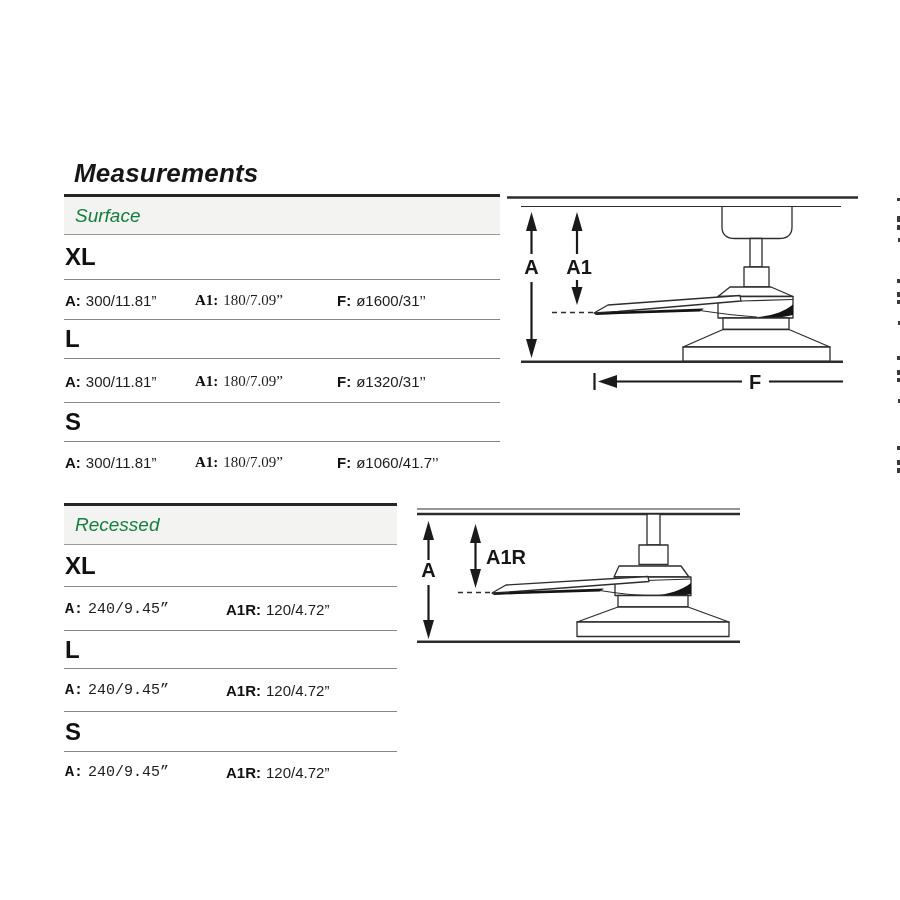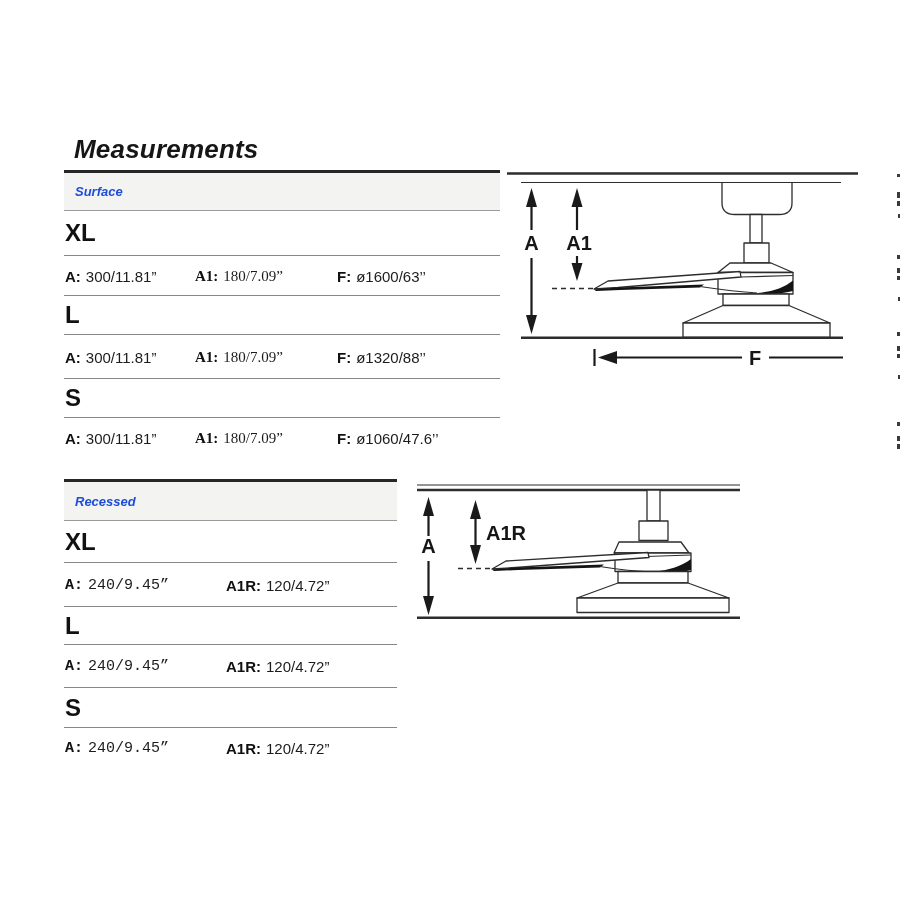--- a/index.html
+++ b/index.html
@@ -1,24 +1,24 @@
 <!DOCTYPE html>
 <html><head>
 <meta charset="utf-8">
 <style>
   html,body{margin:0;padding:0;background:#fff;}
   .page{position:relative;width:900px;height:848px;background:#ffffff;overflow:hidden;
-        font-family:"Liberation Sans",sans-serif;color:#1a1a1a;}
+        font-family:"Liberation Sans",sans-serif;color:#1a1a1a;margin-top:24px;}
   .title{position:absolute;left:74px;top:134px;font-size:26px;font-weight:bold;font-style:italic;
          letter-spacing:.2px;color:#161616;}
   .spec-table{position:absolute;}
   .toprule{height:3px;background:#262626;}
   .bar{background:#f3f3f2;border-bottom:1.5px solid #9b9b9b;box-sizing:border-box;
        display:flex;align-items:center;padding-left:11px;
-       font-size:13px;font-weight:bold;font-style:italic;color:#1d4ed8;}
+       font-size:19px;font-weight:normal;font-style:italic;color:#15803d;}
   .row{position:relative;border-bottom:1.5px solid #878787;box-sizing:border-box;}
   .row.last{border-bottom:none;}
   .size-row{display:flex;align-items:center;font-size:24px;font-weight:bold;padding-left:1px;color:#111;}
   .cell{position:absolute;top:50%;transform:translateY(-50%);font-size:15px;white-space:nowrap;}
   .cell .lbl{font-weight:bold;color:#111;}
   .cell .val{font-weight:normal;margin-left:5px;color:#1c1c1c;}
   .c0{left:1px;} .c1{left:131px;font-family:Liberation Serif, serif;} .c2{left:273px;}
   .rc0{left:1px;font-family:Liberation Mono, monospace;} .rc1{left:162px;}
   .diagram{position:absolute;}
   .diagram svg{display:block;}
@@ -42,39 +42,39 @@
     <div class="bar" style="height:38px;">
       <span>Surface</span>
     </div>
 
     <div class="row size-row" style="height:45px;">
       <span>XL</span>
     </div>
     <div class="row" style="height:40px;">
       <span class="cell c0"><span class="lbl">A:</span><span class="val">300/11.81”</span></span>
       <span class="cell c1"><span class="lbl">A1:</span><span class="val">180/7.09”</span></span>
-      <span class="cell c2"><span class="lbl">F:</span><span class="val">ø1600/63’’</span></span>
+      <span class="cell c2"><span class="lbl">F:</span><span class="val">ø1600/31’’</span></span>
     </div>
 
     <div class="row size-row" style="height:39px;">
       <span>L</span>
     </div>
     <div class="row" style="height:44px;">
       <span class="cell c0"><span class="lbl">A:</span><span class="val">300/11.81”</span></span>
       <span class="cell c1"><span class="lbl">A1:</span><span class="val">180/7.09”</span></span>
-      <span class="cell c2"><span class="lbl">F:</span><span class="val">ø1320/88’’</span></span>
+      <span class="cell c2"><span class="lbl">F:</span><span class="val">ø1320/31’’</span></span>
     </div>
 
     <div class="row size-row" style="height:39px;">
       <span>S</span>
     </div>
     <div class="row last" style="height:39px;">
       <span class="cell c0"><span class="lbl">A:</span><span class="val">300/11.81”</span></span>
       <span class="cell c1"><span class="lbl">A1:</span><span class="val">180/7.09”</span></span>
-      <span class="cell c2"><span class="lbl">F:</span><span class="val">ø1060/47.6’’</span></span>
+      <span class="cell c2"><span class="lbl">F:</span><span class="val">ø1060/41.7’’</span></span>
     </div>
   </div>
 
   <div class="diagram" style="left:505px;top:168px;width:355px;height:205px;">
     <svg width="355" height="205" viewBox="0 0 355 205">
 
       <line class="dg-line" x1="2" y1="5.5" x2="353" y2="5.5" stroke-width="2.6"></line>
       <line class="dg-line" x1="16" y1="14.5" x2="336" y2="14.5" stroke-width="1.2"></line>
 
       <path class="dg-shape" d="M217,15 L217,35 Q217,46.5 230,46.5 L274,46.5 Q287,46.5 287,35 L287,15"></path>

